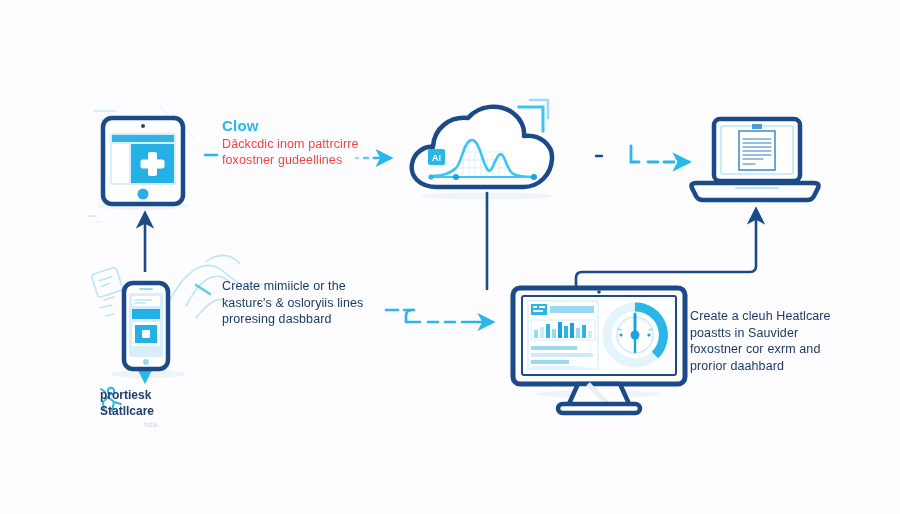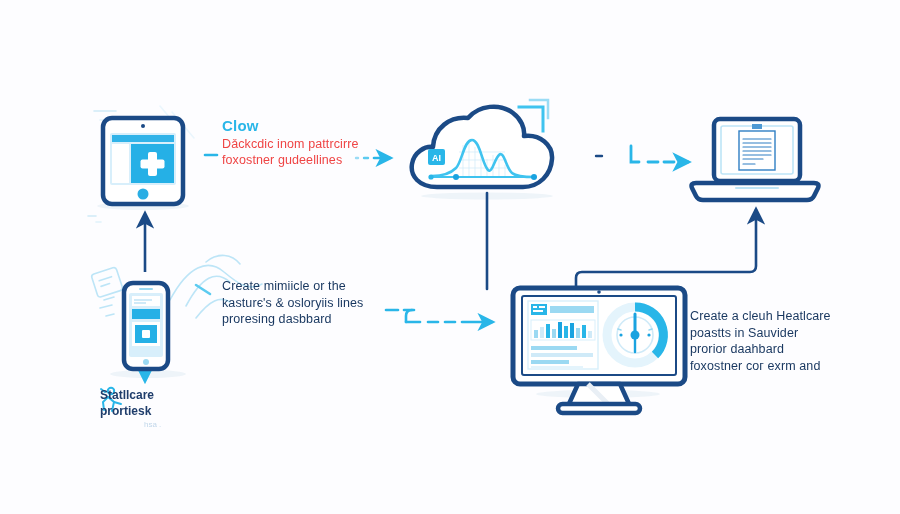--- a/index.html
+++ b/index.html
@@ -348,23 +348,23 @@
 
   <div class="txt blk-mid-text">
     <div class="txt-body-dark">Create mimiicle or the</div>
     <div class="txt-body-dark">kasturє's &amp; osloryiis lines</div>
     <div class="txt-body-dark">proresing dasbbard</div>
   </div>
 
   <div class="txt blk-right-text">
     <div class="txt-body-dark">Create a cleuh Heatlcare</div>
     <div class="txt-body-dark">poastts in Sauvider</div>
+    <div class="txt-body-dark">foxostner coг exrm and</div>
     <div class="txt-body-dark">prorior daahbard</div>
-    <div class="txt-body-dark">foxostner coг exrm and</div>
   </div>
 
   <div class="txt blk-caption">
+    <div class="txt-caption">prortiesk</div>
     <div class="txt-caption">Statllcare</div>
-    <div class="txt-caption">prortiesk</div>
     <div class="subtle">hsa .</div>
   </div>
 
 </div>
 
 </body></html>

